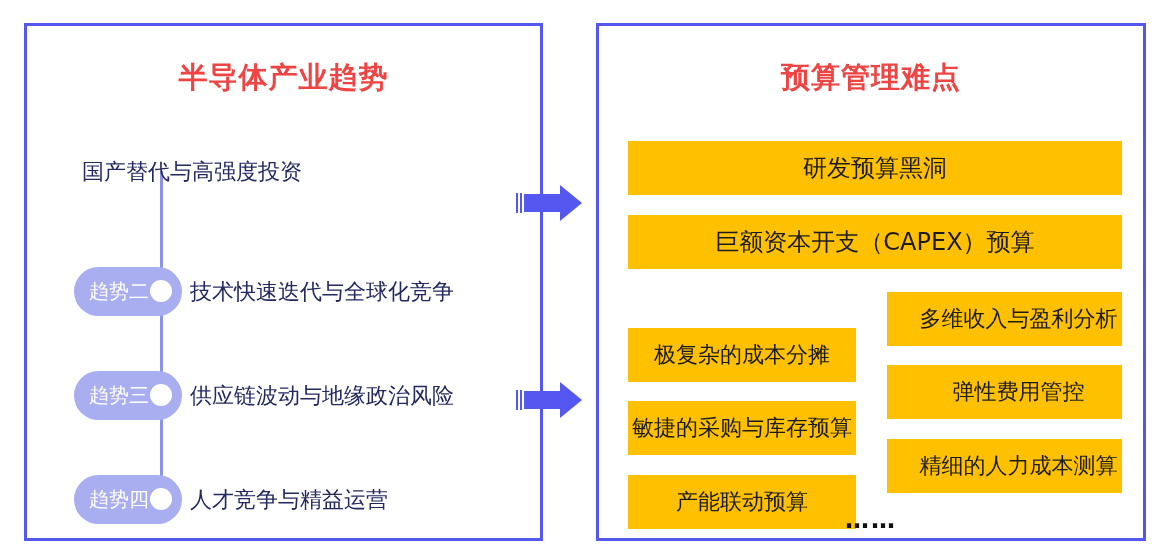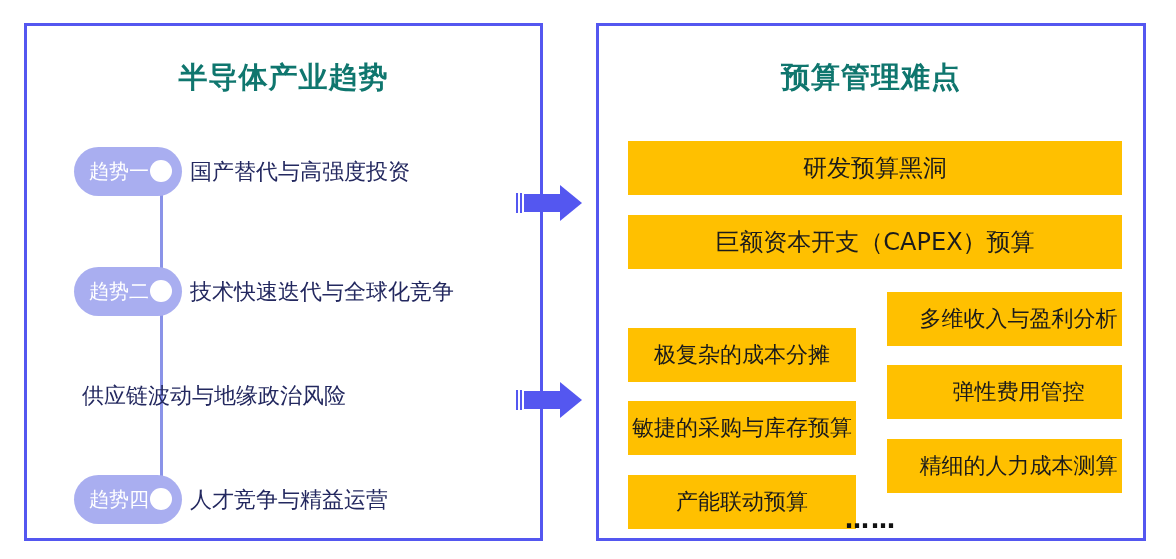--- a/index.html
+++ b/index.html
@@ -24,21 +24,21 @@
   .panel-left  { left: 24px;  width: 519px; }
   .panel-right { left: 596px; width: 550px; }
   .panel-title {
     position: absolute;
     top: 32px;
     left: 0;
     width: 100%;
     text-align: center;
     font-size: 29px;
     font-weight: bold;
-    color: #0f766e;
+    color: #ef4444;
     letter-spacing: 1px;
   }
   
   .timeline-line {
     position: absolute;
     left: 133px;
     top: 145px;
     width: 3px;
     height: 328px;
     background: #8A93E8;
@@ -131,36 +131,36 @@
 <body>
 
 <div class="stage">
 
   <div class="panel panel-left">
     <div class="panel-title">半导体产业趋势</div>
 
     <div class="timeline-line"></div>
 
     <div class="trend-row r0">
-      <div class="trend-pill">
-        <span class="tag">趋势一</span>
-        <span class="dot"></span>
-      </div>
       <span class="trend-label">国产替代与高强度投资</span>
     </div>
 
     <div class="trend-row r1">
       <div class="trend-pill">
         <span class="tag">趋势二</span>
         <span class="dot"></span>
       </div>
       <span class="trend-label">技术快速迭代与全球化竞争</span>
     </div>
 
     <div class="trend-row r2">
+      <div class="trend-pill">
+        <span class="tag">趋势三</span>
+        <span class="dot"></span>
+      </div>
       <span class="trend-label">供应链波动与地缘政治风险</span>
     </div>
 
     <div class="trend-row r3">
       <div class="trend-pill">
         <span class="tag">趋势四</span>
         <span class="dot"></span>
       </div>
       <span class="trend-label">人才竞争与精益运营</span>
     </div>

